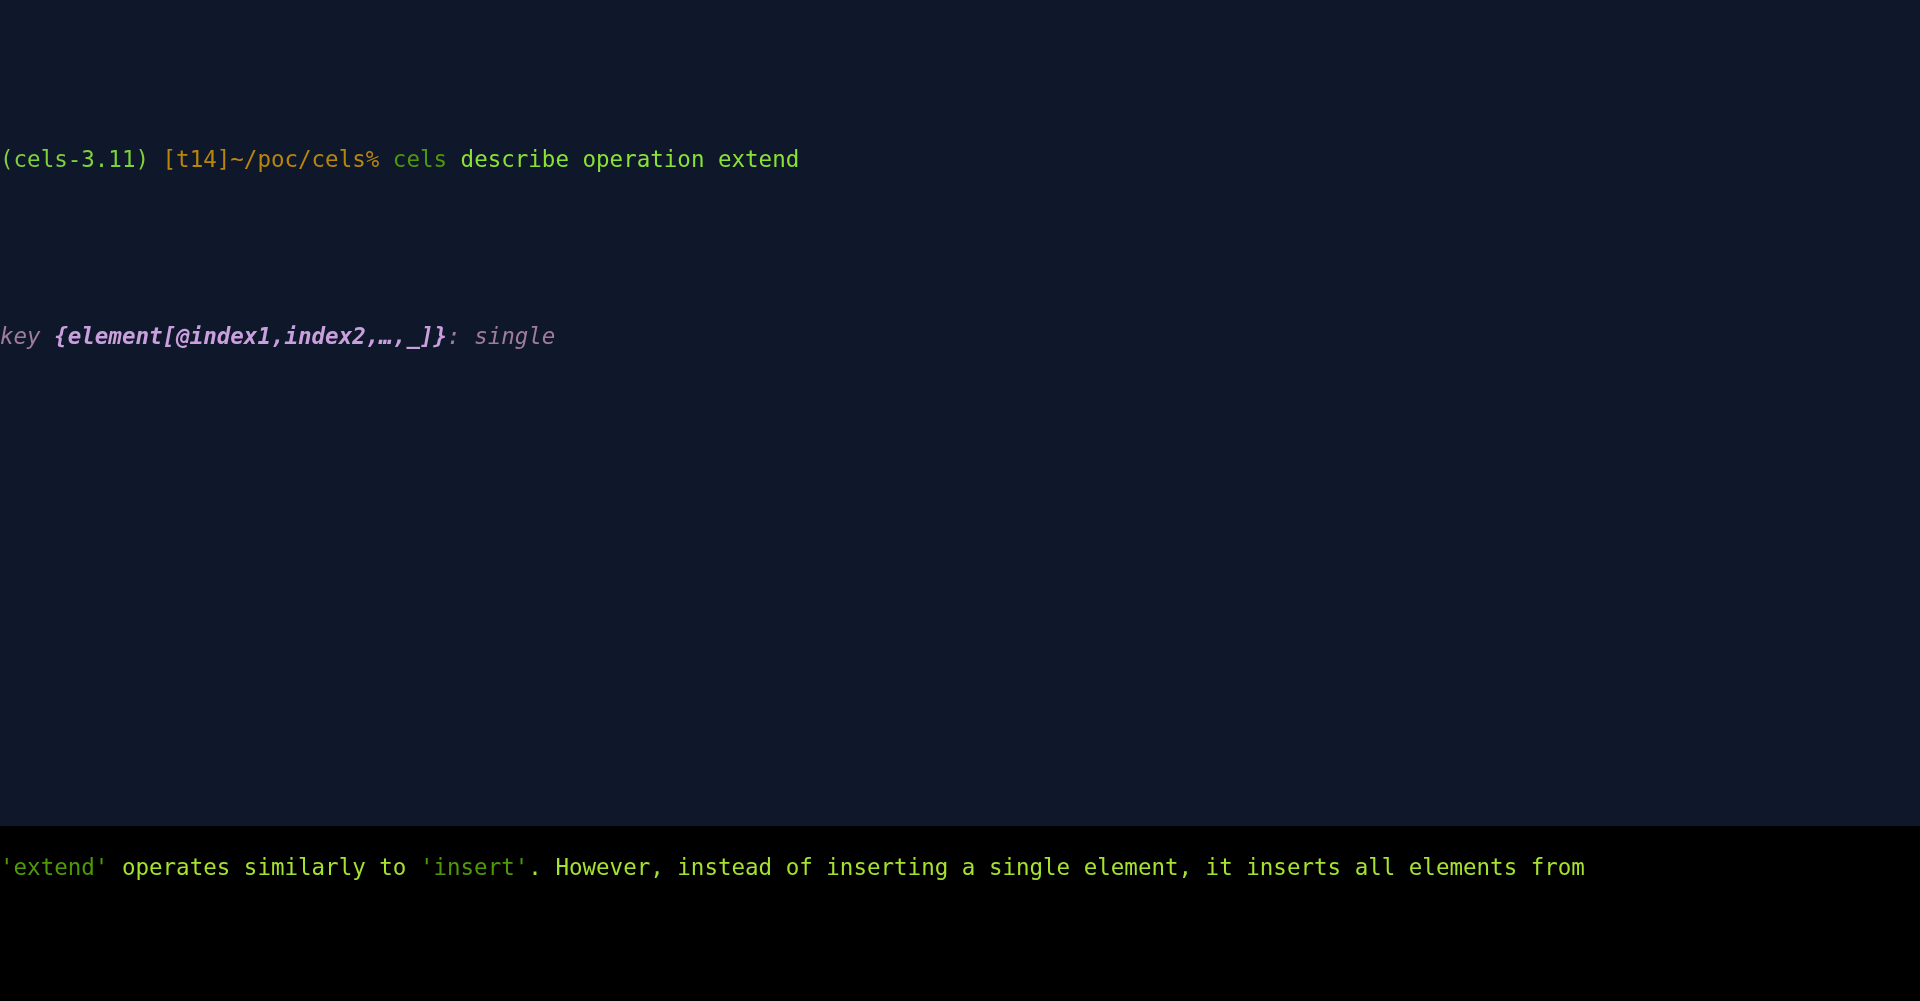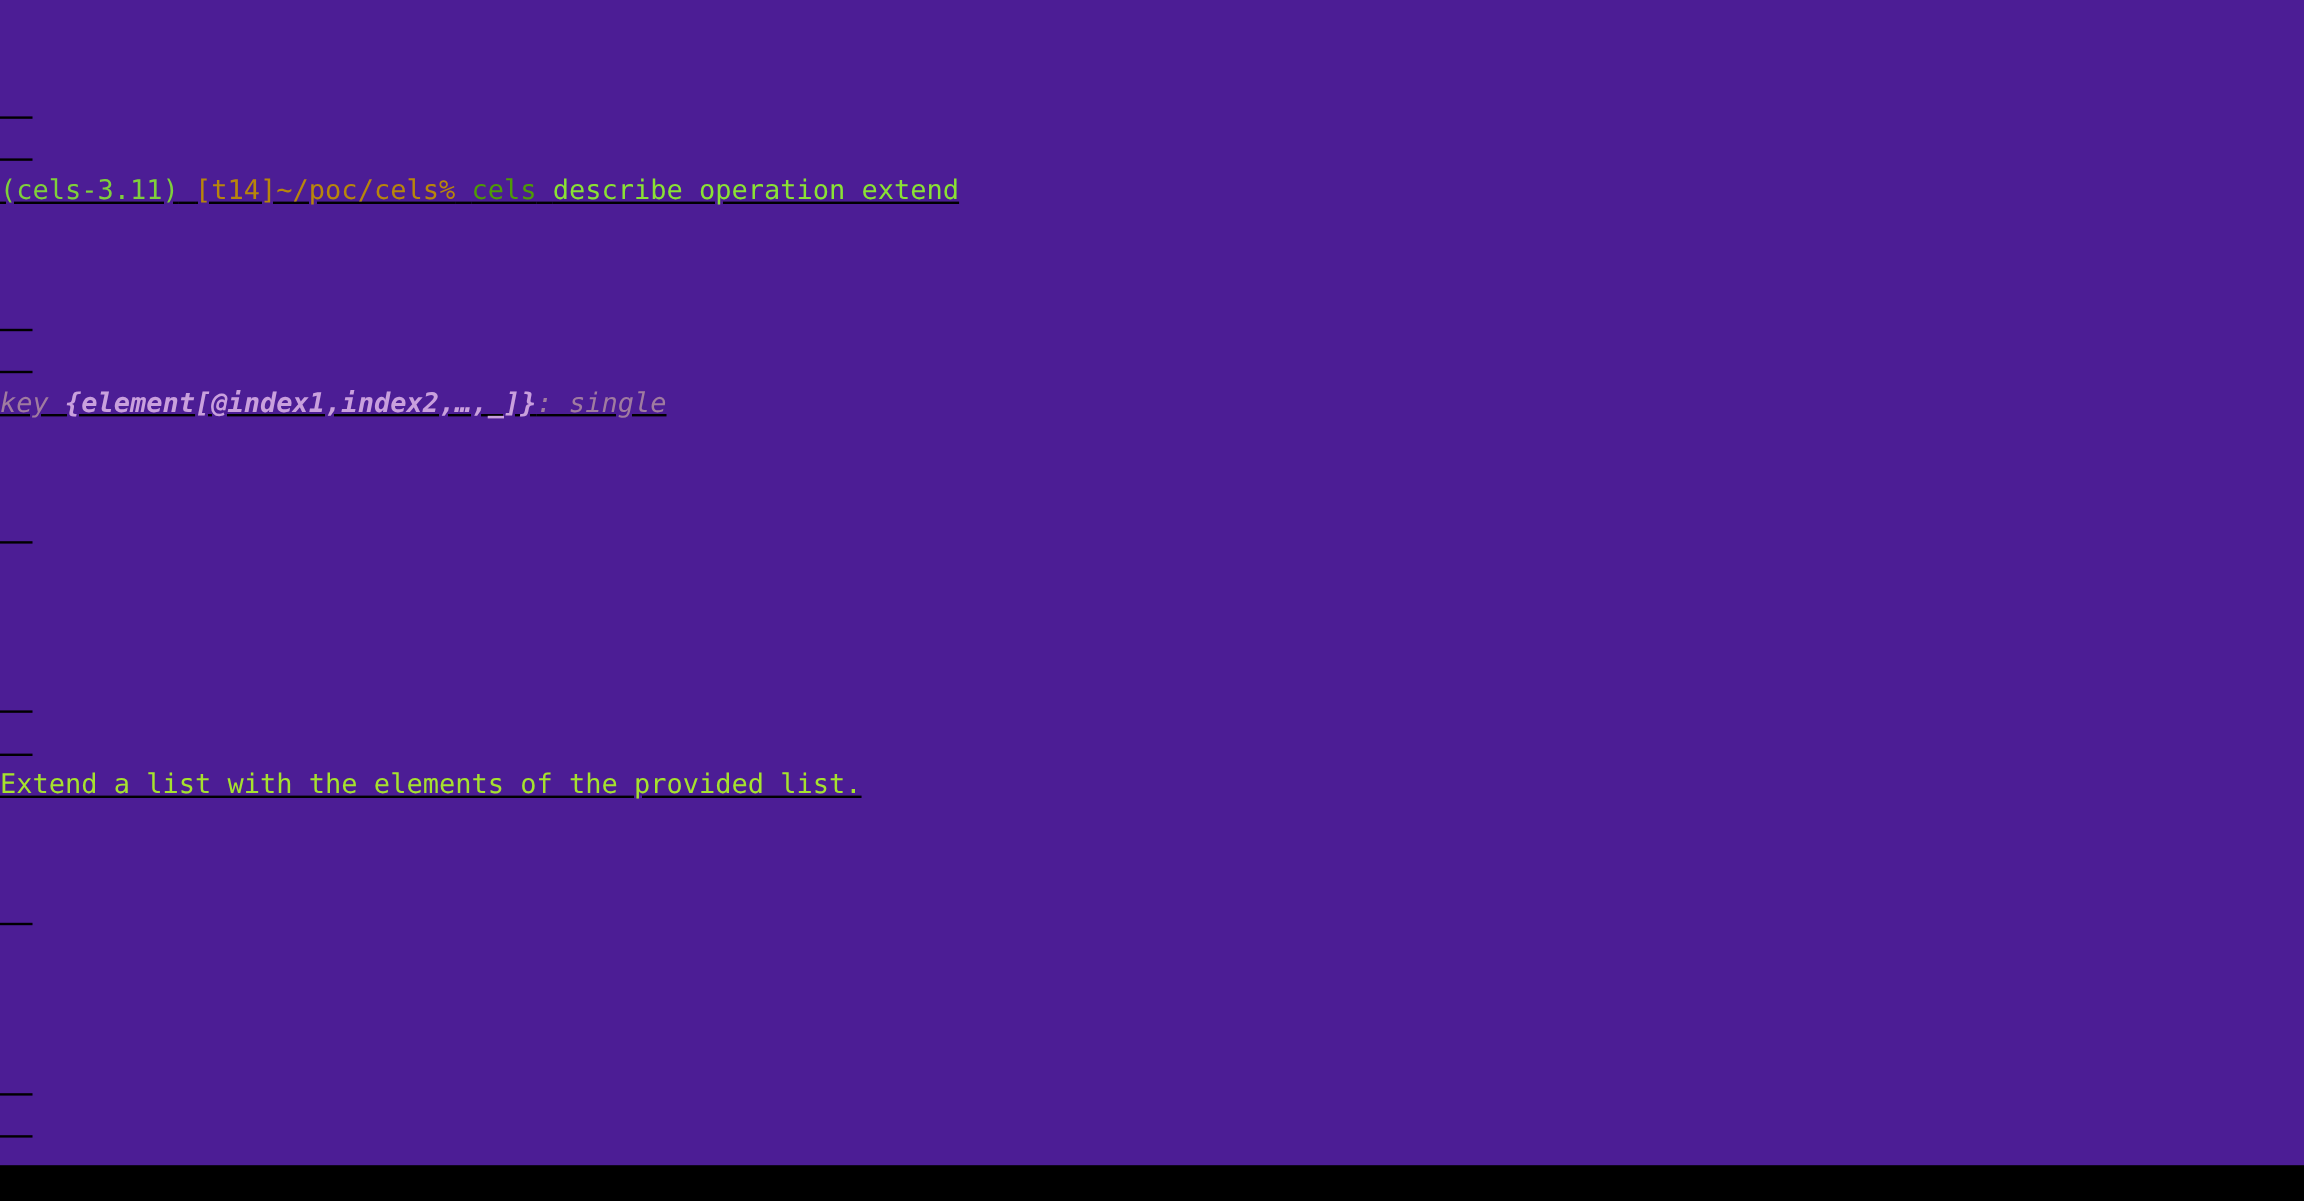--- a/index.html
+++ b/index.html
@@ -12,26 +12,25 @@
     overflow: hidden;
   }
   body {
     font-family: "DejaVu Sans Mono", "Liberation Mono", monospace;
     font-size: 22.5px;
     line-height: 35.4px;
     -webkit-font-smoothing: antialiased;
   }
   #terminal {
     width: 1920px;
-    height: 971px;
-    background: #4c1d95;
+    height: 826px;
+    background: #0f172a;
     padding: 0px 0 0 0;
     box-sizing: border-box;
     white-space: pre;
-    text-decoration: underline;
   }
   .line {
     height: 35.4px;
     white-space: pre;
     overflow: hidden;
   }
   .blank { height: 35.4px; }
 
   
   .c-venv      { color: #7fd03b; }            
@@ -50,25 +49,25 @@
 
   
   <div class="line"><span class="c-venv">(cels-3.11)</span><span class="c-venv"> </span><span class="c-prompt">[t14]~/poc/cels%</span><span> </span><span class="c-cmdname">cels</span><span> </span><span class="c-cmdargs">describe operation extend</span></div>
 
   
   <div class="line"><span class="c-keysig">key </span><span class="c-keysig-b">{element</span><span class="c-keysig-b">[@index1,index2,…,_]</span><span class="c-keysig-b">}</span><span class="c-keysig">: </span><span class="c-keysig">single</span></div>
 
   <div class="blank"></div>
 
   
-  <div class="line"><span class="c-body">Extend a list with the elements of the provided list.</span></div>
 
   <div class="blank"></div>
 
   
+  <div class="line"><span class="c-quoted">'extend'</span><span class="c-body"> operates similarly to </span><span class="c-quoted">'insert'</span><span class="c-body">. However, instead of inserting a single element, it inserts all elements from</span></div>
   
 
   
 
   
   
 
 </div>
 
 </body></html>

